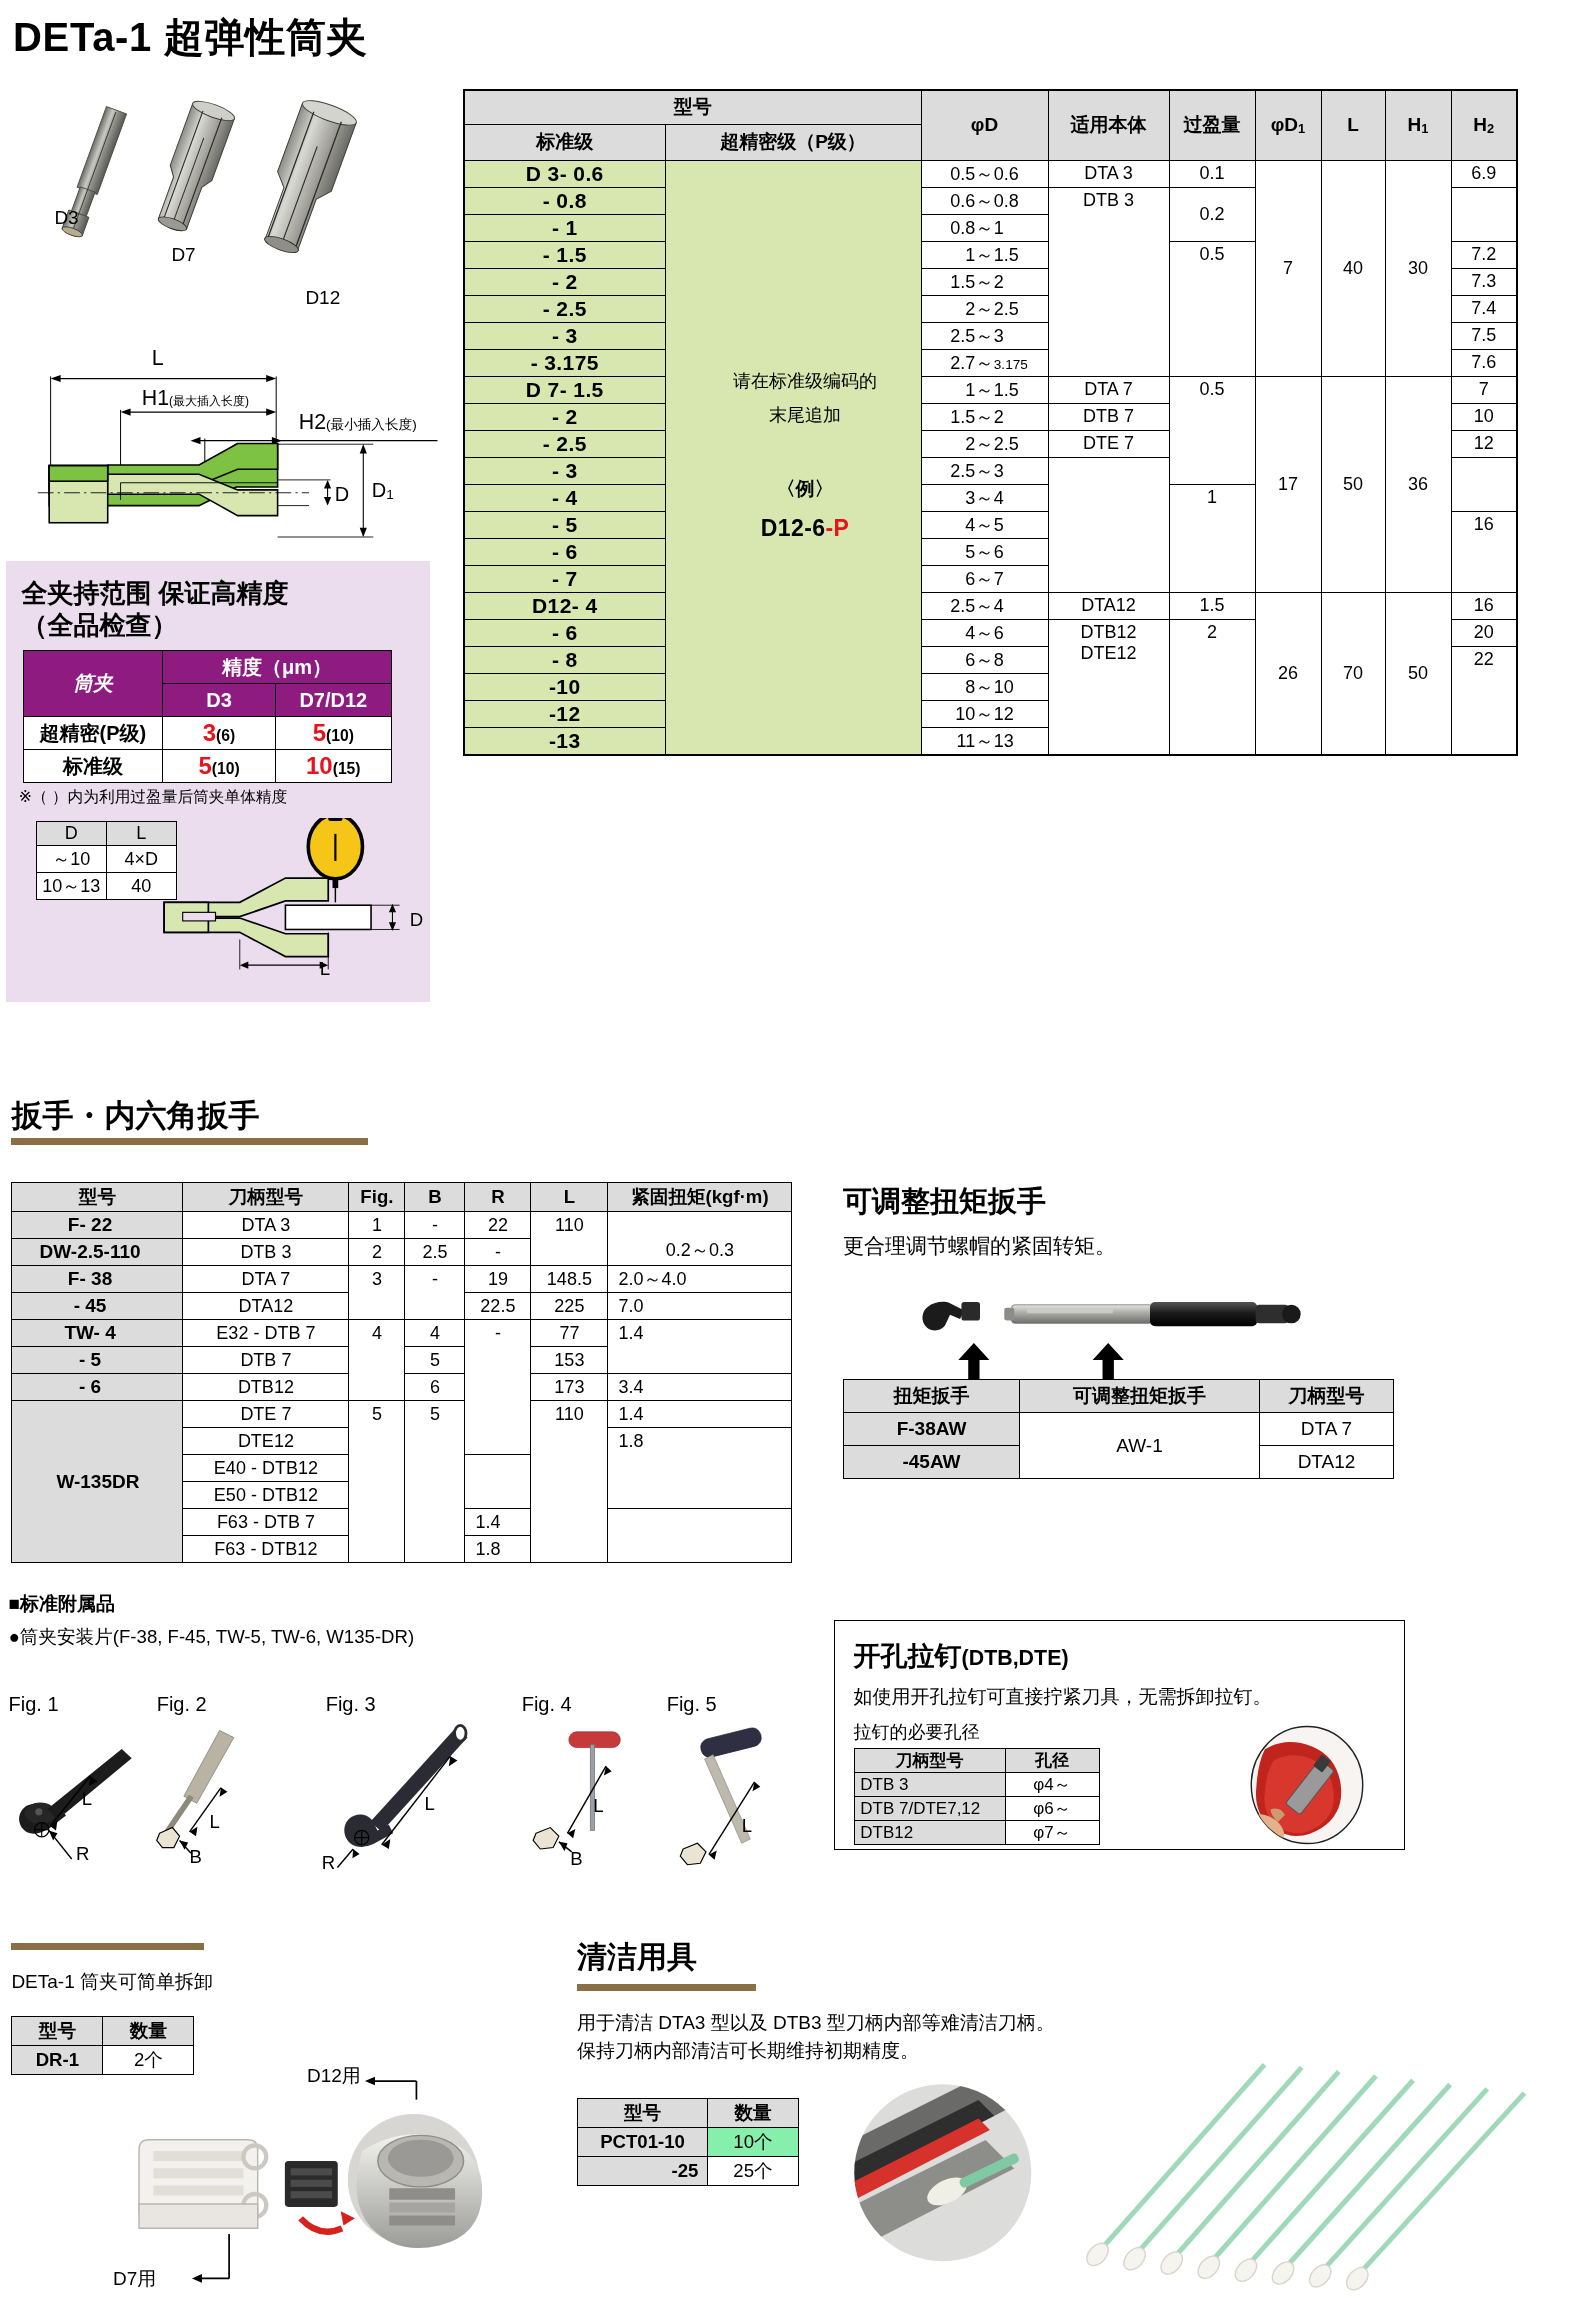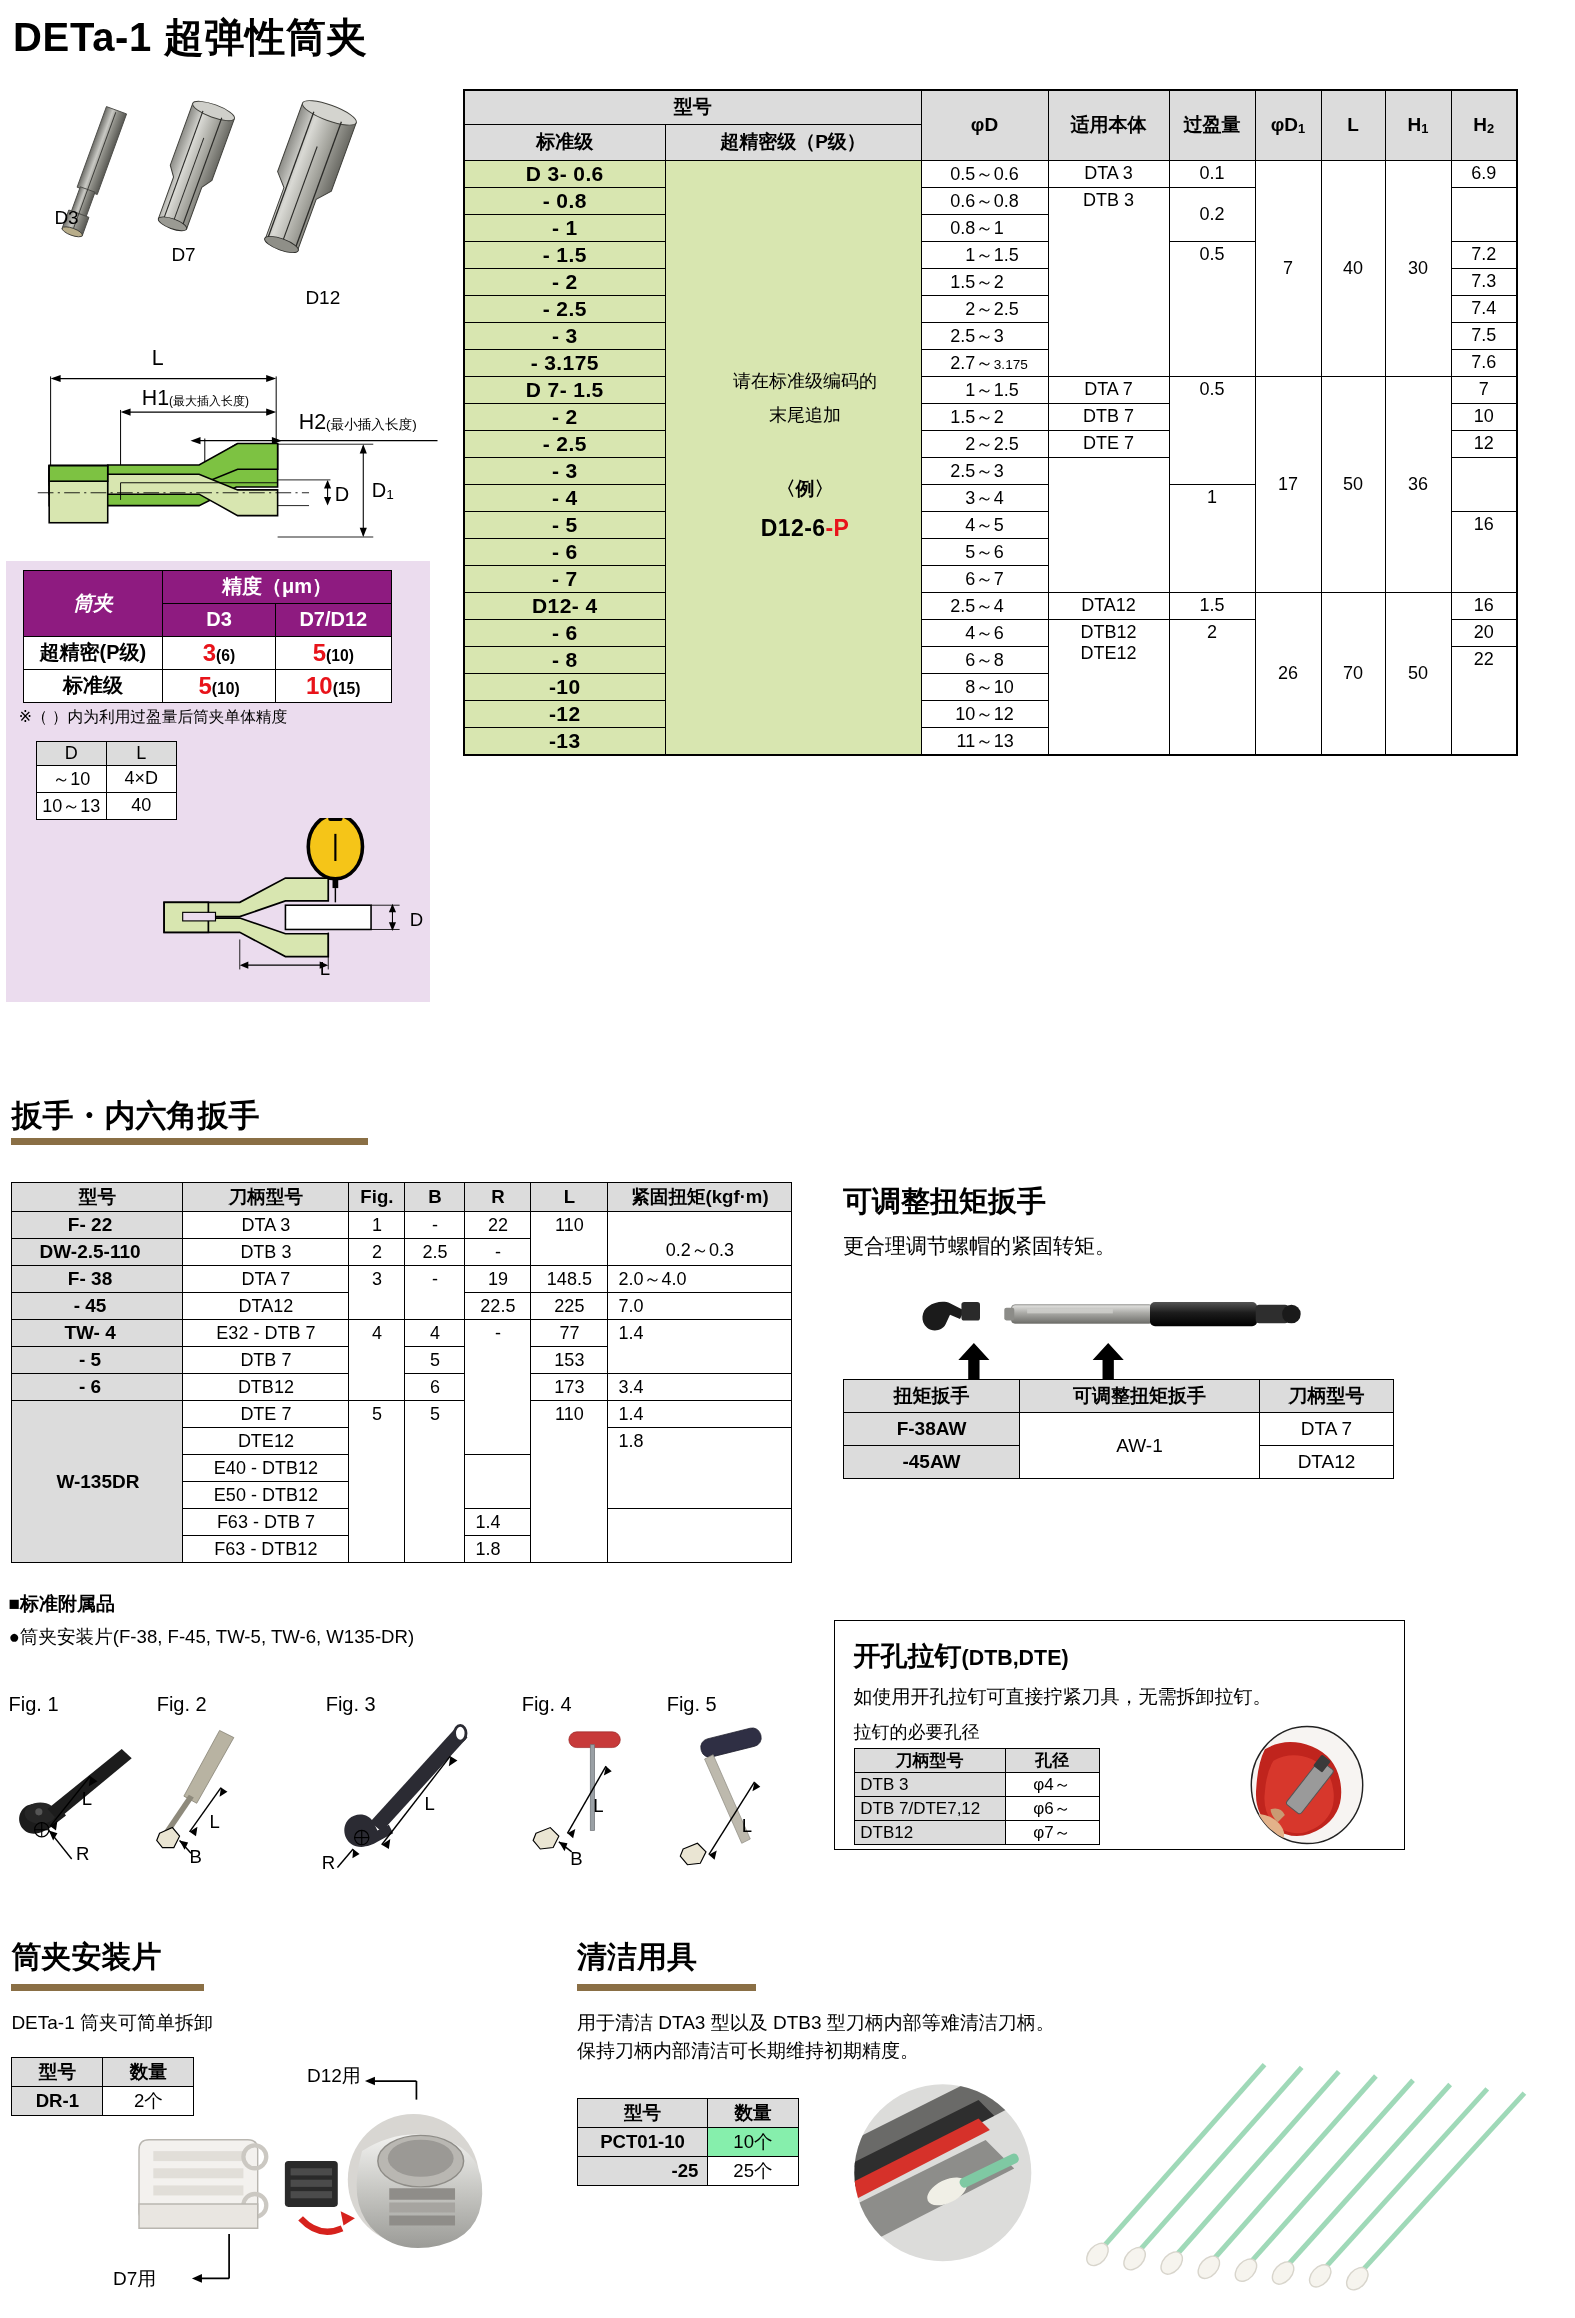--- a/index.html
+++ b/index.html
@@ -238,20 +238,24 @@
     <span style="font-size:21.4px;">H1</span><span style="font-size:12px;">(最大插入长度)</span>
   </span>
   <span class="abs" style="left:283px; top:80px;">
     <span style="font-size:21.4px;">H2</span><span style="font-size:13.6px;">(最小插入长度)</span>
   </span>
   <span class="lbl" style="left:319px; top:153px; font-size:20px;">D</span>
   <span class="lbl" style="left:356px; top:149px; font-size:20px;">D<sub>1</sub></span>
 </div>
 
 <div id="purple-box">
+  <div class="pb-title">
+    <div>全夹持范围 保证高精度</div>
+    <div>（全品检查）</div>
+  </div>
 
   <table class="prec">
     <tbody>
         <tr>
       <td class="prec-h prec-lbl" rowspan="2" style="width:140px;font-style:italic;">筒夹</td>
       <td class="prec-h prec-lbl" colspan="2">精度（μm）</td>
     </tr>
     <tr>
       <td class="prec-h prec-lbl" style="width:113px;">D3</td>
       <td class="prec-h prec-lbl" style="width:116px;">D7/D12</td>
@@ -775,21 +779,20 @@
       <path d="M58 50 q26 -14 54 -2 q26 12 30 44 q4 32 -22 50 q-28 18 -54 2 q-24 -16 -20 -50 q2 -28 12 -44 z" fill="#d7372c"></path>
       <rect x="96" y="48" width="26" height="78" rx="4" transform="rotate(38 109 87)" fill="#9a9a9a" stroke="#555" stroke-width="1.4"></rect>
       <rect x="118" y="44" width="16" height="20" rx="2" transform="rotate(38 126 54)" fill="#3a3a3a"></rect>
       <path d="M20 126 q30 -6 46 12 q14 16 0 30 h-60 z" fill="#e3b28a"></path>
       <path d="M54 118 q14 -4 20 8 l-10 10 q-10 -10 -10 -18 z" fill="#c99a73"></path>
     </g>
   </svg>
 </div>
 
 <div id="bl">
-  <div class="b-h">筒夹安装片</div>
   <div class="b-rule" style="width:193px;"></div>
   <div class="b-p">DETa-1 筒夹可简单拆卸</div>
   <table class="qty">
     <tbody>
         <tr>
       <td class="h">型号</td>
       <td class="h">数量</td>
     </tr>
     <tr>
       <td class="g">DR-1</td>

